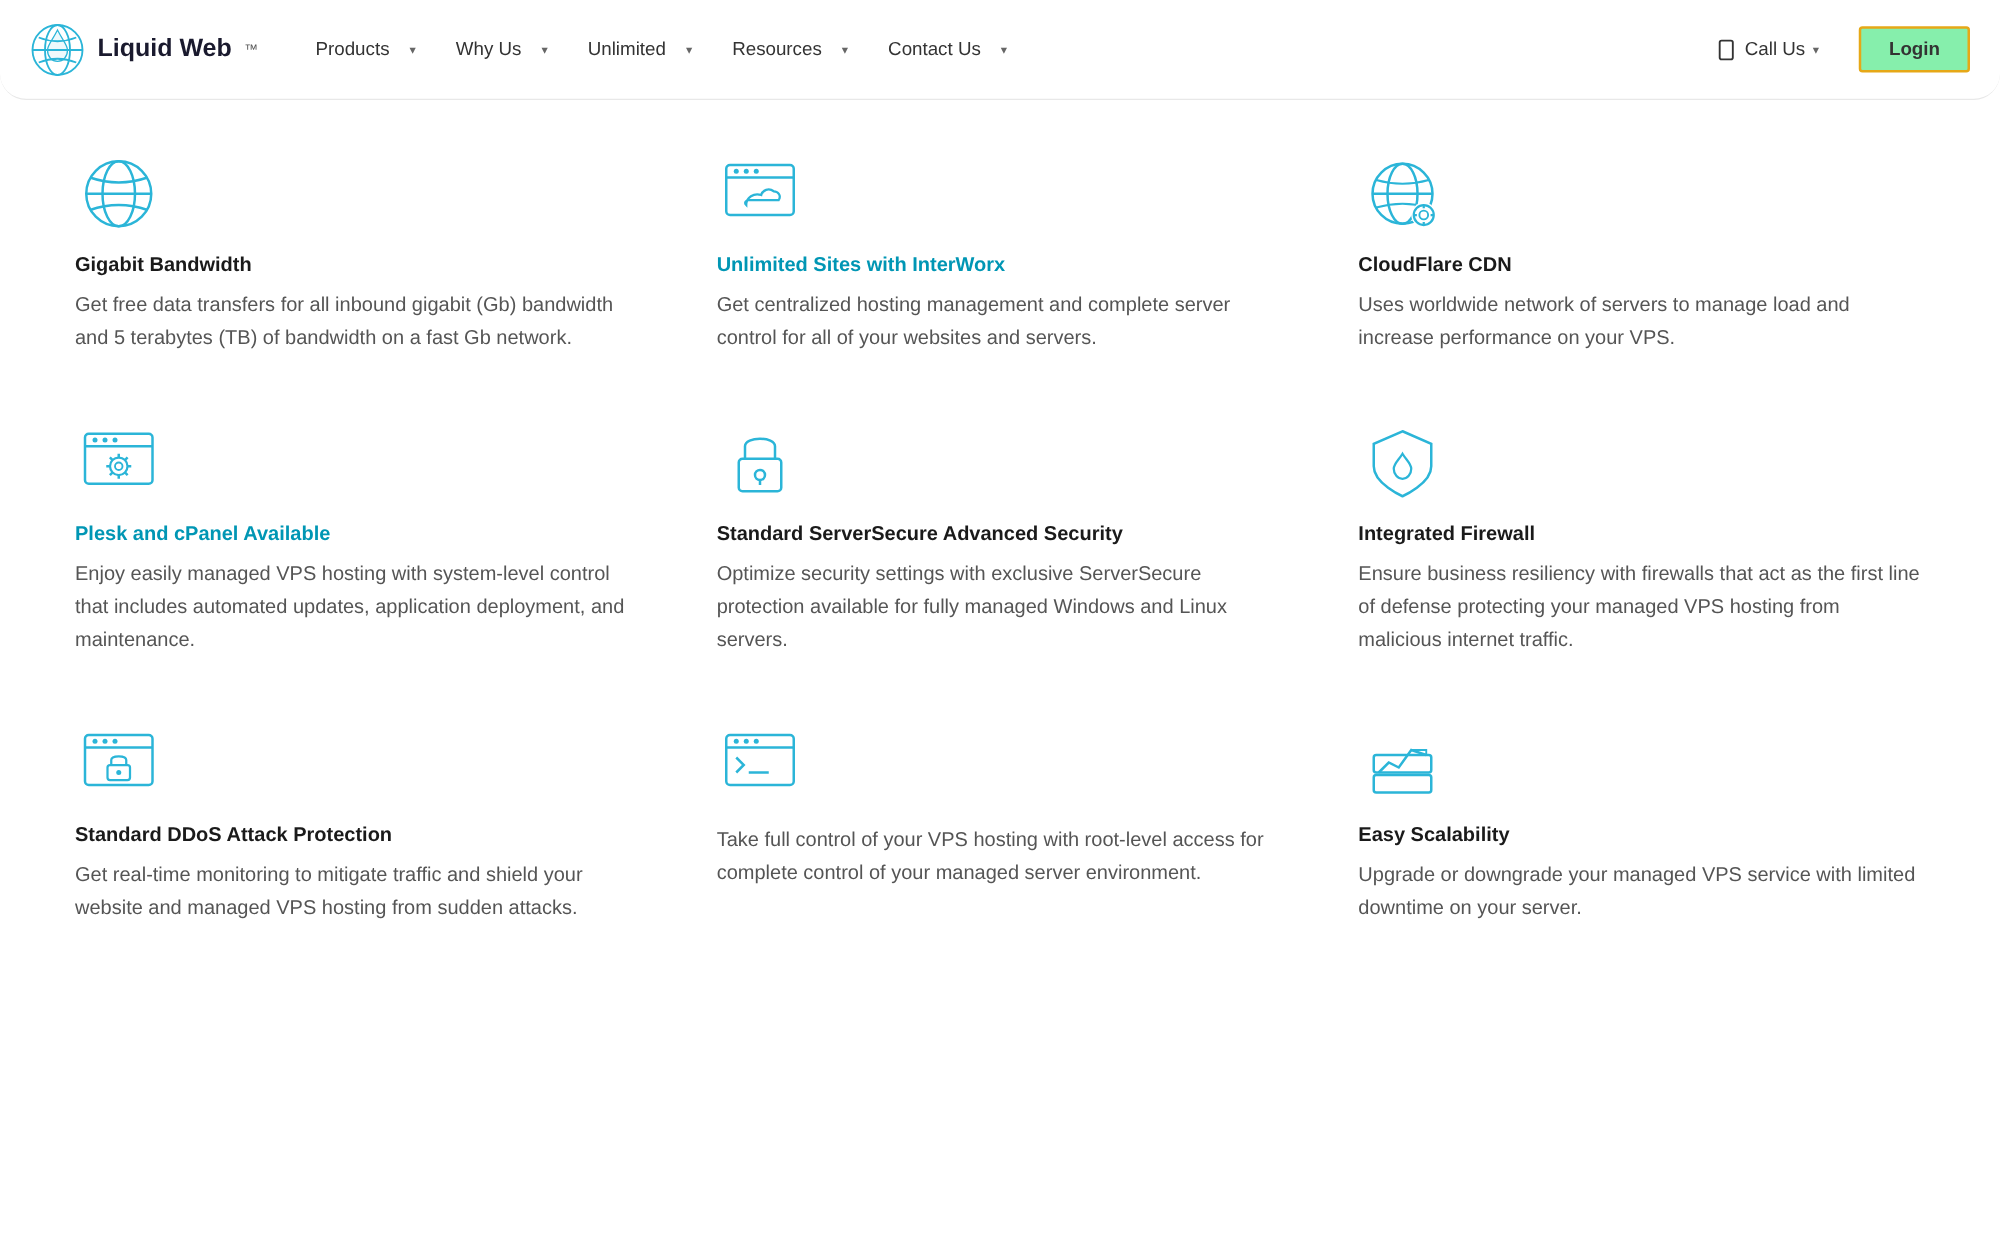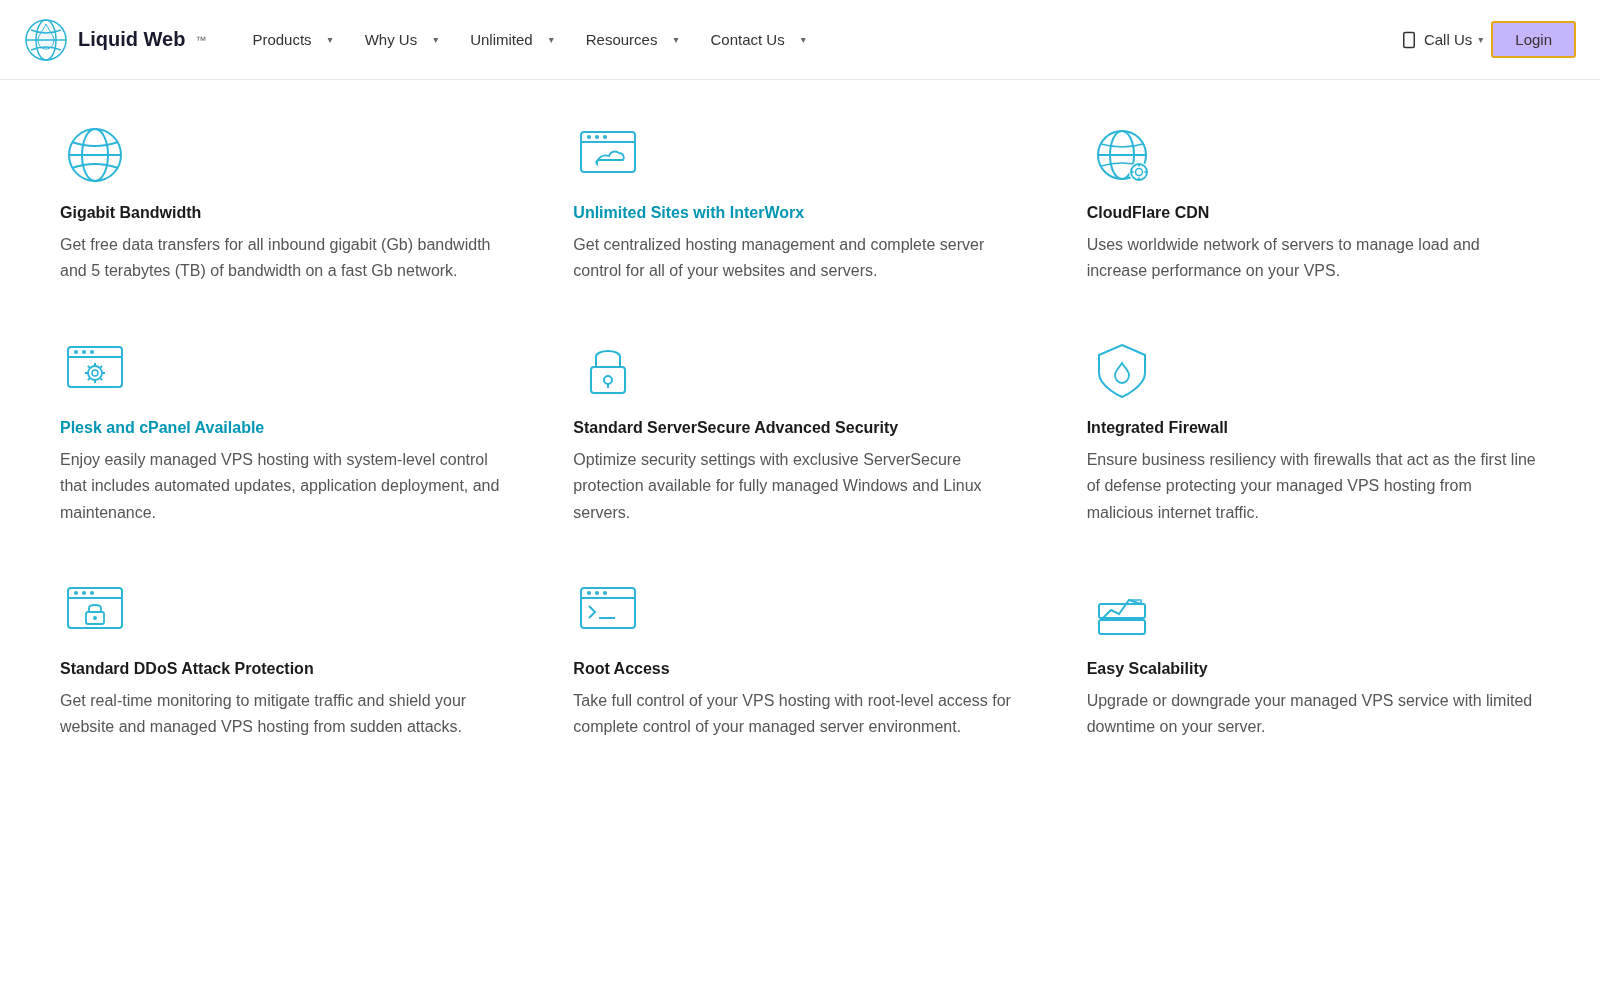--- a/index.html
+++ b/index.html
@@ -6,20 +6,21 @@
     body { font-family: 'Segoe UI', Arial, sans-serif; background: #fff; color: #333; }
 
     
     nav {
       display: flex;
       align-items: center;
       padding: 0 24px;
       height: 80px;
       border-bottom: 1px solid #e8e8e8;
       background: #fff;
+      border-radius: 21px;
     }
     .logo-area {
       display: flex;
       align-items: center;
       margin-right: 32px;
       gap: 10px;
     }
     .logo-text {
       font-size: 20px;
       font-weight: 700;
@@ -43,39 +44,39 @@
       border-radius: 4px;
       white-space: nowrap;
     }
     .chevron {
       font-size: 10px;
       color: #666;
     }
     .nav-right {
       display: flex;
       align-items: center;
-      gap: 8px;
+      gap: 32px;
     }
     .call-us {
       display: flex;
       align-items: center;
       gap: 6px;
       font-size: 15px;
       color: #333;
       cursor: pointer;
     }
     .login-btn {
       border: 2px solid #e6a817;
       color: #333;
-      background: #c4b5fd;
+      background: #86efac;
       padding: 8px 22px;
       font-size: 15px;
       cursor: pointer;
       border-radius: 3px;
-      font-weight: 400;
+      font-weight: 700;
     }
 
     
     .main-content {
       padding: 40px 60px;
     }
     .features-grid {
       display: grid;
       grid-template-columns: repeat(3, 1fr);
       gap: 50px 60px;
@@ -268,21 +269,20 @@
         <div class="feature-icon"><svg viewBox="0 0 70 70" fill="none" xmlns="http://www.w3.org/2000/svg">
     <rect x="8" y="12" width="54" height="40" rx="3" stroke="#2bb5d8" stroke-width="2"></rect>
     <line x1="8" y1="22" x2="62" y2="22" stroke="#2bb5d8" stroke-width="2"></line>
     <circle cx="16" cy="17" r="2" fill="#2bb5d8"></circle>
     <circle cx="24" cy="17" r="2" fill="#2bb5d8"></circle>
     <circle cx="32" cy="17" r="2" fill="#2bb5d8"></circle>
 
     <polyline points="16,30 22,36 16,42" stroke="#2bb5d8" stroke-width="2" fill="none"></polyline>
     <line x1="26" y1="42" x2="42" y2="42" stroke="#2bb5d8" stroke-width="2"></line>
   </svg></div>
-        <p class="feature-title">Root Access</p>
         <p class="feature-desc">Take full control of your VPS hosting with root-level access for complete control of your managed server environment.</p>
       </div>
       <div class="feature-item">
         <div class="feature-icon"><svg viewBox="0 0 70 70" fill="none" xmlns="http://www.w3.org/2000/svg">
 
     <rect x="12" y="44" width="46" height="14" rx="2" stroke="#2bb5d8" stroke-width="2" fill="none"></rect>
     <rect x="12" y="28" width="46" height="14" rx="2" stroke="#2bb5d8" stroke-width="2" fill="none"></rect>
 
     <polyline points="16,42 24,34 32,38 42,24 54,28" stroke="#2bb5d8" stroke-width="2" fill="none"></polyline>
     <polyline points="42,24 54,24 54,28" stroke="#2bb5d8" stroke-width="1.5" fill="none"></polyline>

